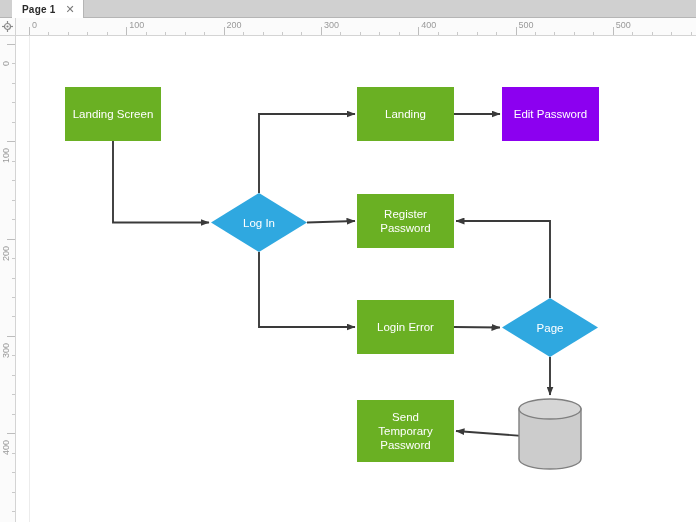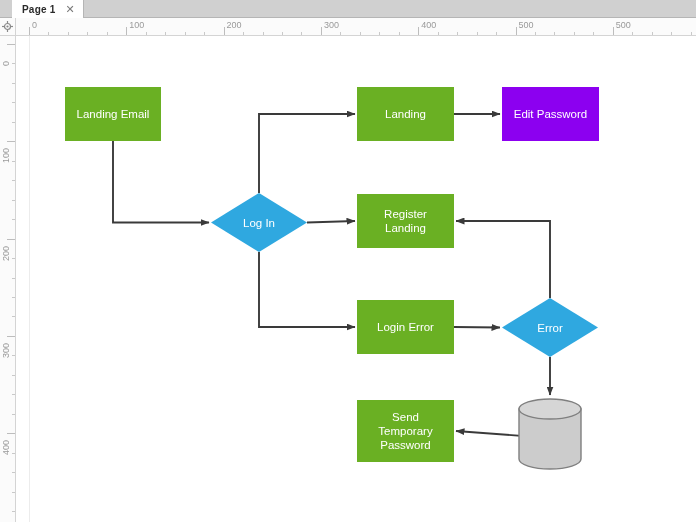--- a/index.html
+++ b/index.html
@@ -285,28 +285,28 @@
             <rect x="327" y="264" width="97" height="54" fill="#6ab023"></rect>
             <polygon points="520,262 568,291.5 520,321 472,291.5" fill="#2fa8e0"></polygon>
             <rect x="327" y="364" width="97" height="62" fill="#6ab023"></rect>
             <g>
               <path d="M 489 373 L 489 423 A 31 10 0 0 0 551 423 L 551 373 Z" fill="#cccccc" stroke="#7f7f7f" stroke-width="1.4"></path>
               <ellipse cx="520" cy="373" rx="31" ry="10" fill="#d6d6d6" stroke="#7f7f7f" stroke-width="1.4"></ellipse>
             </g>
           </g>
       </svg>
       <div id="labels-layer">
-          <div class="node-label" style="left: 35px; top: 51px; width: 96px; height: 54px;">Landing Email</div>
+          <div class="node-label" style="left: 35px; top: 51px; width: 96px; height: 54px;">Landing Screen</div>
           <div class="node-label" style="left: 181px; top: 157px; width: 96px; height: 59px;">Log In</div>
           <div class="node-label" style="left: 327px; top: 51px; width: 97px; height: 54px;">Landing</div>
           <div class="node-label" style="left: 472px; top: 51px; width: 97px; height: 54px;">Edit Password</div>
           <div class="node-label" style="left: 327px; top: 158px; width: 97px; height: 54px;">Register
-Landing</div>
+Password</div>
           <div class="node-label" style="left: 327px; top: 264px; width: 97px; height: 54px;">Login Error</div>
-          <div class="node-label" style="left: 472px; top: 262px; width: 96px; height: 59px;">Error</div>
+          <div class="node-label" style="left: 472px; top: 262px; width: 96px; height: 59px;">Page</div>
           <div class="node-label" style="left: 327px; top: 364px; width: 97px; height: 62px;">Send
 Temporary
 Password</div>
         </div>
     </div>
   </div>
 
 </div>
 
 </body></html>

